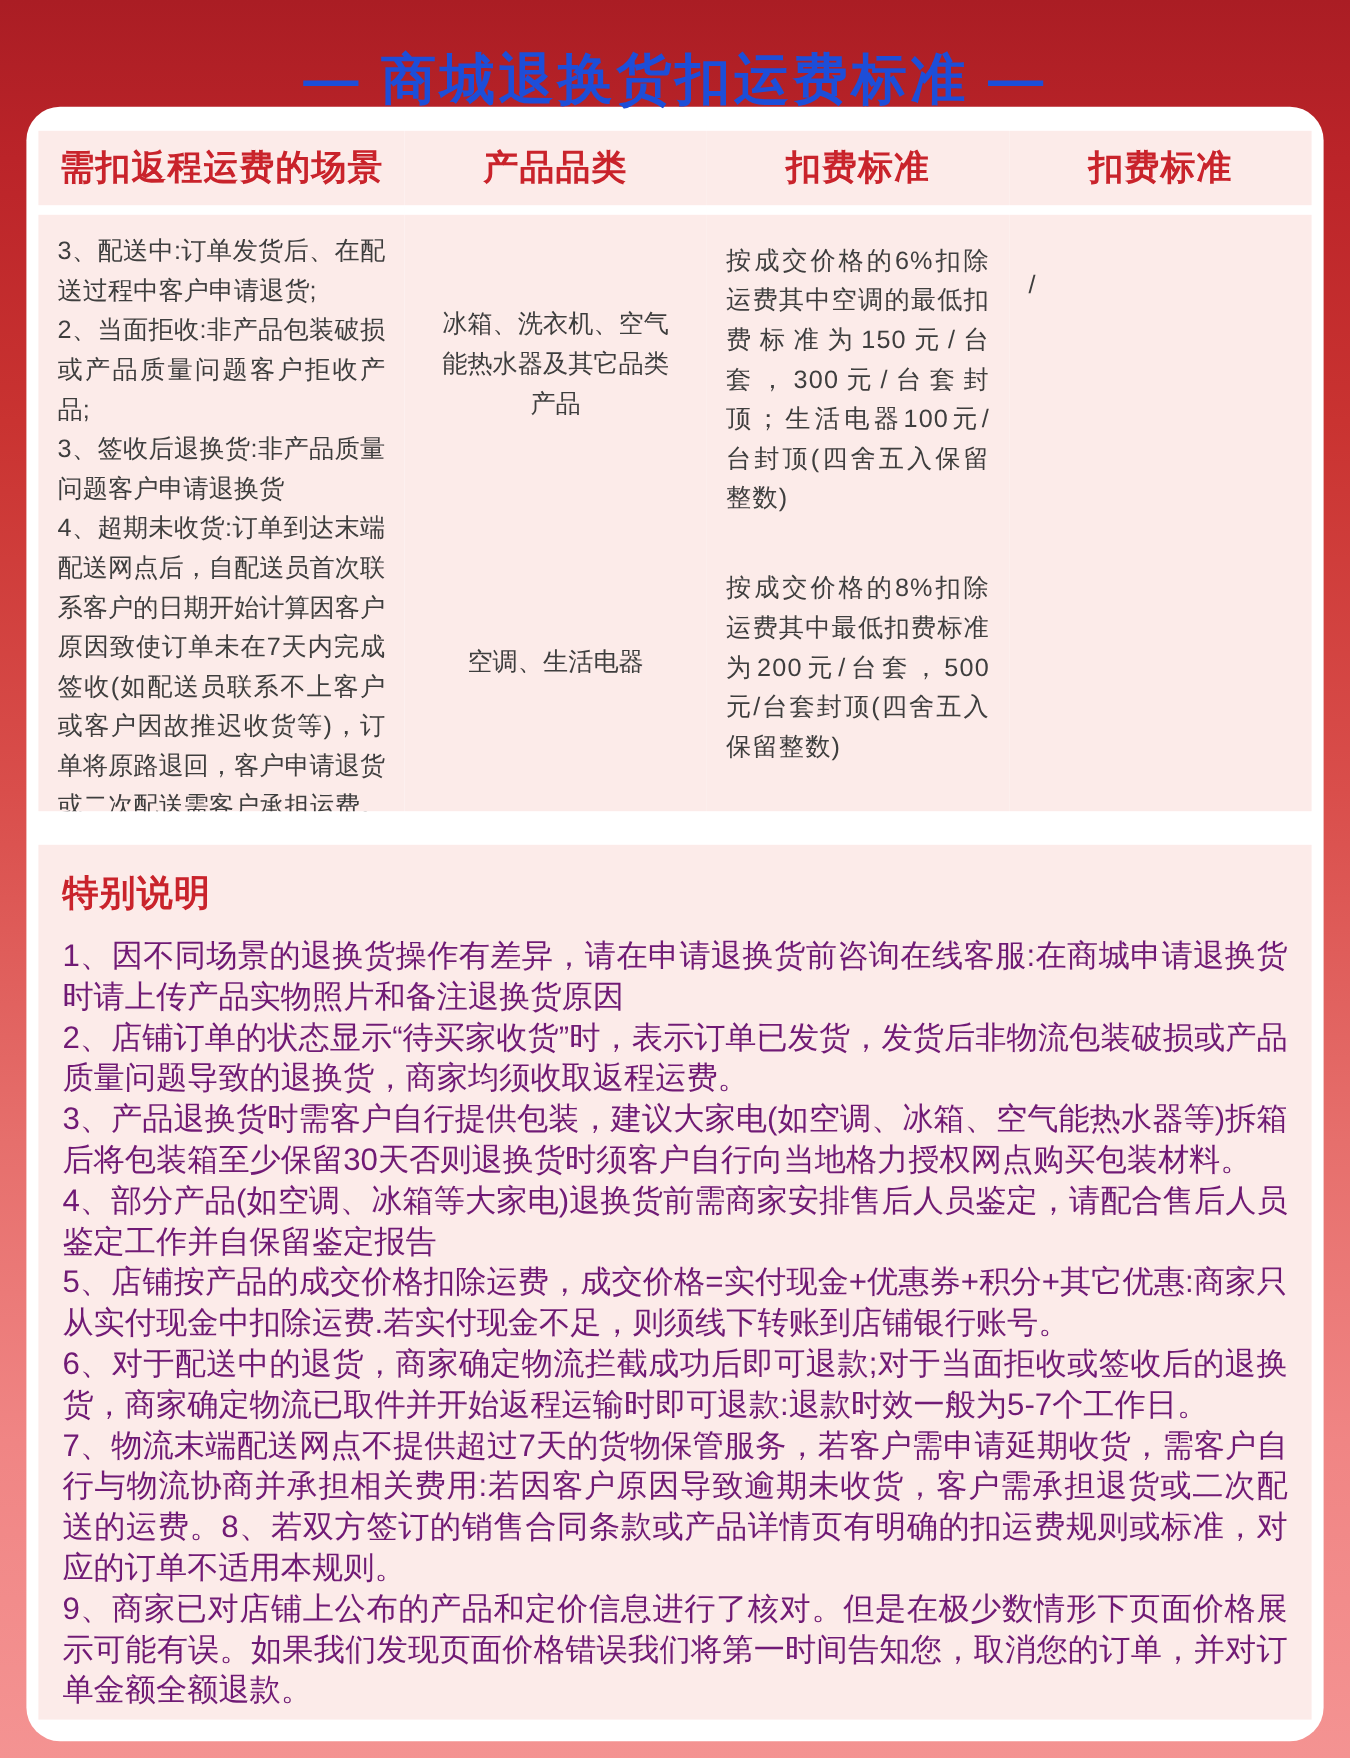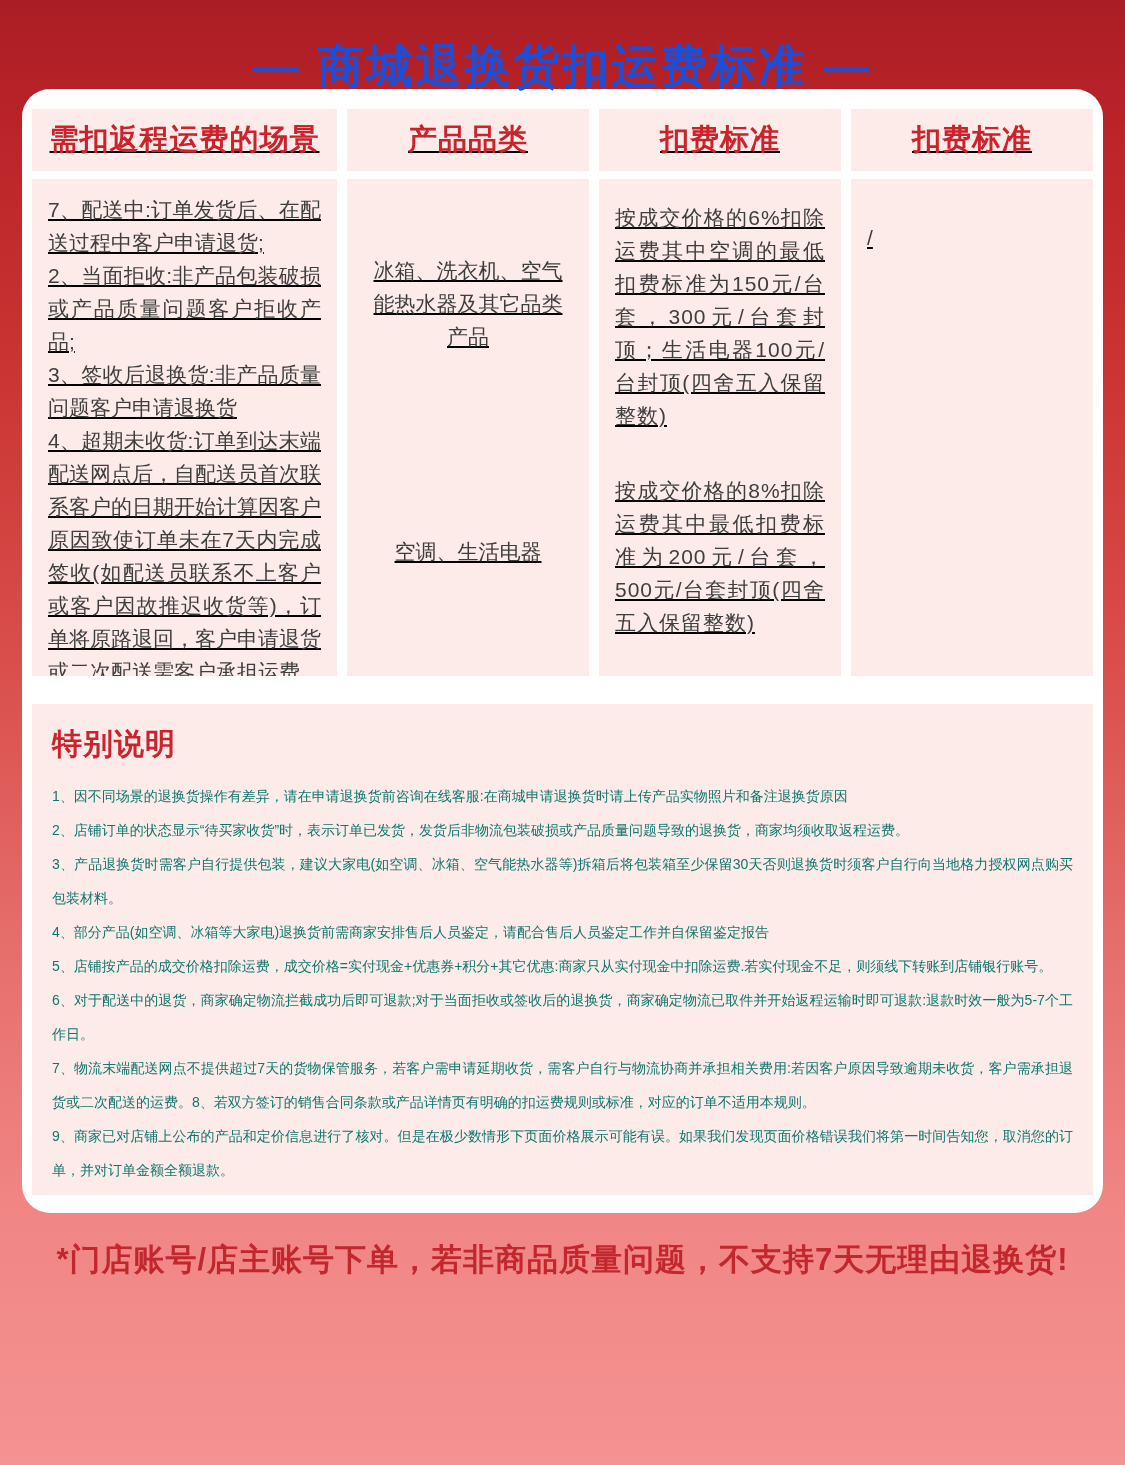--- a/index.html
+++ b/index.html
@@ -12,21 +12,21 @@
   .page{width:1125px;height:1465px;position:relative;}
   .page-title{
     padding-top:36px;height:89px;box-sizing:border-box;
     text-align:center;color:#1d4ed8;font-size:46px;font-weight:bold;
     letter-spacing:3px;white-space:nowrap;
   }
   .card{
     margin:0 22px;background:#ffffff;border-radius:28px;
     padding:20px 10px 18px;box-sizing:border-box;
   }
-  .grid{display:grid;grid-template-columns:305px 1fr 1fr 1fr;gap:10px;text-decoration:underline;}
+  .grid{display:grid;grid-template-columns:305px 1fr 1fr 1fr;}
   .th{
     background:#fcebe9;height:62px;display:flex;align-items:center;justify-content:center;
     color:#c9232b;font-size:29px;font-weight:bold;letter-spacing:1px;
   }
   .grid-body{margin-top:8px;height:497px;}
   .td{
     background:#fcebe9;color:#3e3e3e;font-size:21px;line-height:33px;
     box-sizing:border-box;overflow:hidden;text-align:justify;text-justify:inter-ideograph;
   }
   .td-scenarios{padding:14px 16px;}
@@ -40,21 +40,21 @@
   .remark-p{margin:0 0 42px 0;}
   .remark-p:last-child{margin-bottom:0;}
   .spacer{height:28px;}
   .special{
     background:#fcebe9;padding:20px 20px 8px;box-sizing:border-box;
   }
   .special-title{
     color:#c9232b;font-size:30px;font-weight:bold;margin:0 0 14px 0;letter-spacing:1px;
   }
   .note{
-    margin:0;color:#0f766e;font-size:14px;line-height:34px;
+    margin:0;color:#701a75;font-size:26px;line-height:34px;
     text-align:justify;text-justify:inter-ideograph;
   }
   .footer-bar{margin-top:26px;text-align:center;}
   .footer-text{
     color:#c2272e;font-size:31px;font-weight:bold;letter-spacing:1px;white-space:nowrap;text-align:center;
   }
 </style>
 </head>
 <body>
 
@@ -67,21 +67,21 @@
     <div class="grid">
       <div class="th">需扣返程运费的场景</div>
       <div class="th">产品品类</div>
       <div class="th">扣费标准</div>
       <div class="th">扣费标准</div>
     </div>
 
     <div class="grid grid-body">
 
       <div class="td td-scenarios">
-        <p>7、配送中:订单发货后、在配送过程中客户申请退货;</p>
+        <p>3、配送中:订单发货后、在配送过程中客户申请退货;</p>
         <p>2、当面拒收:非产品包装破损或产品质量问题客户拒收产品;</p>
         <p>3、签收后退换货:非产品质量问题客户申请退换货</p>
         <p>4、超期未收货:订单到达末端配送网点后，自配送员首次联系客户的日期开始计算因客户原因致使订单未在7天内完成签收(如配送员联系不上客户或客户因故推迟收货等)，订单将原路退回，客户申请退货或二次配送需客户承担运费。</p>
       </div>
 
       <div class="td td-split">
         <div class="half half-center">冰箱、洗衣机、空气能热水器及其它品类产品</div>
         <div class="half half-center">空调、生活电器</div>
       </div>
 

